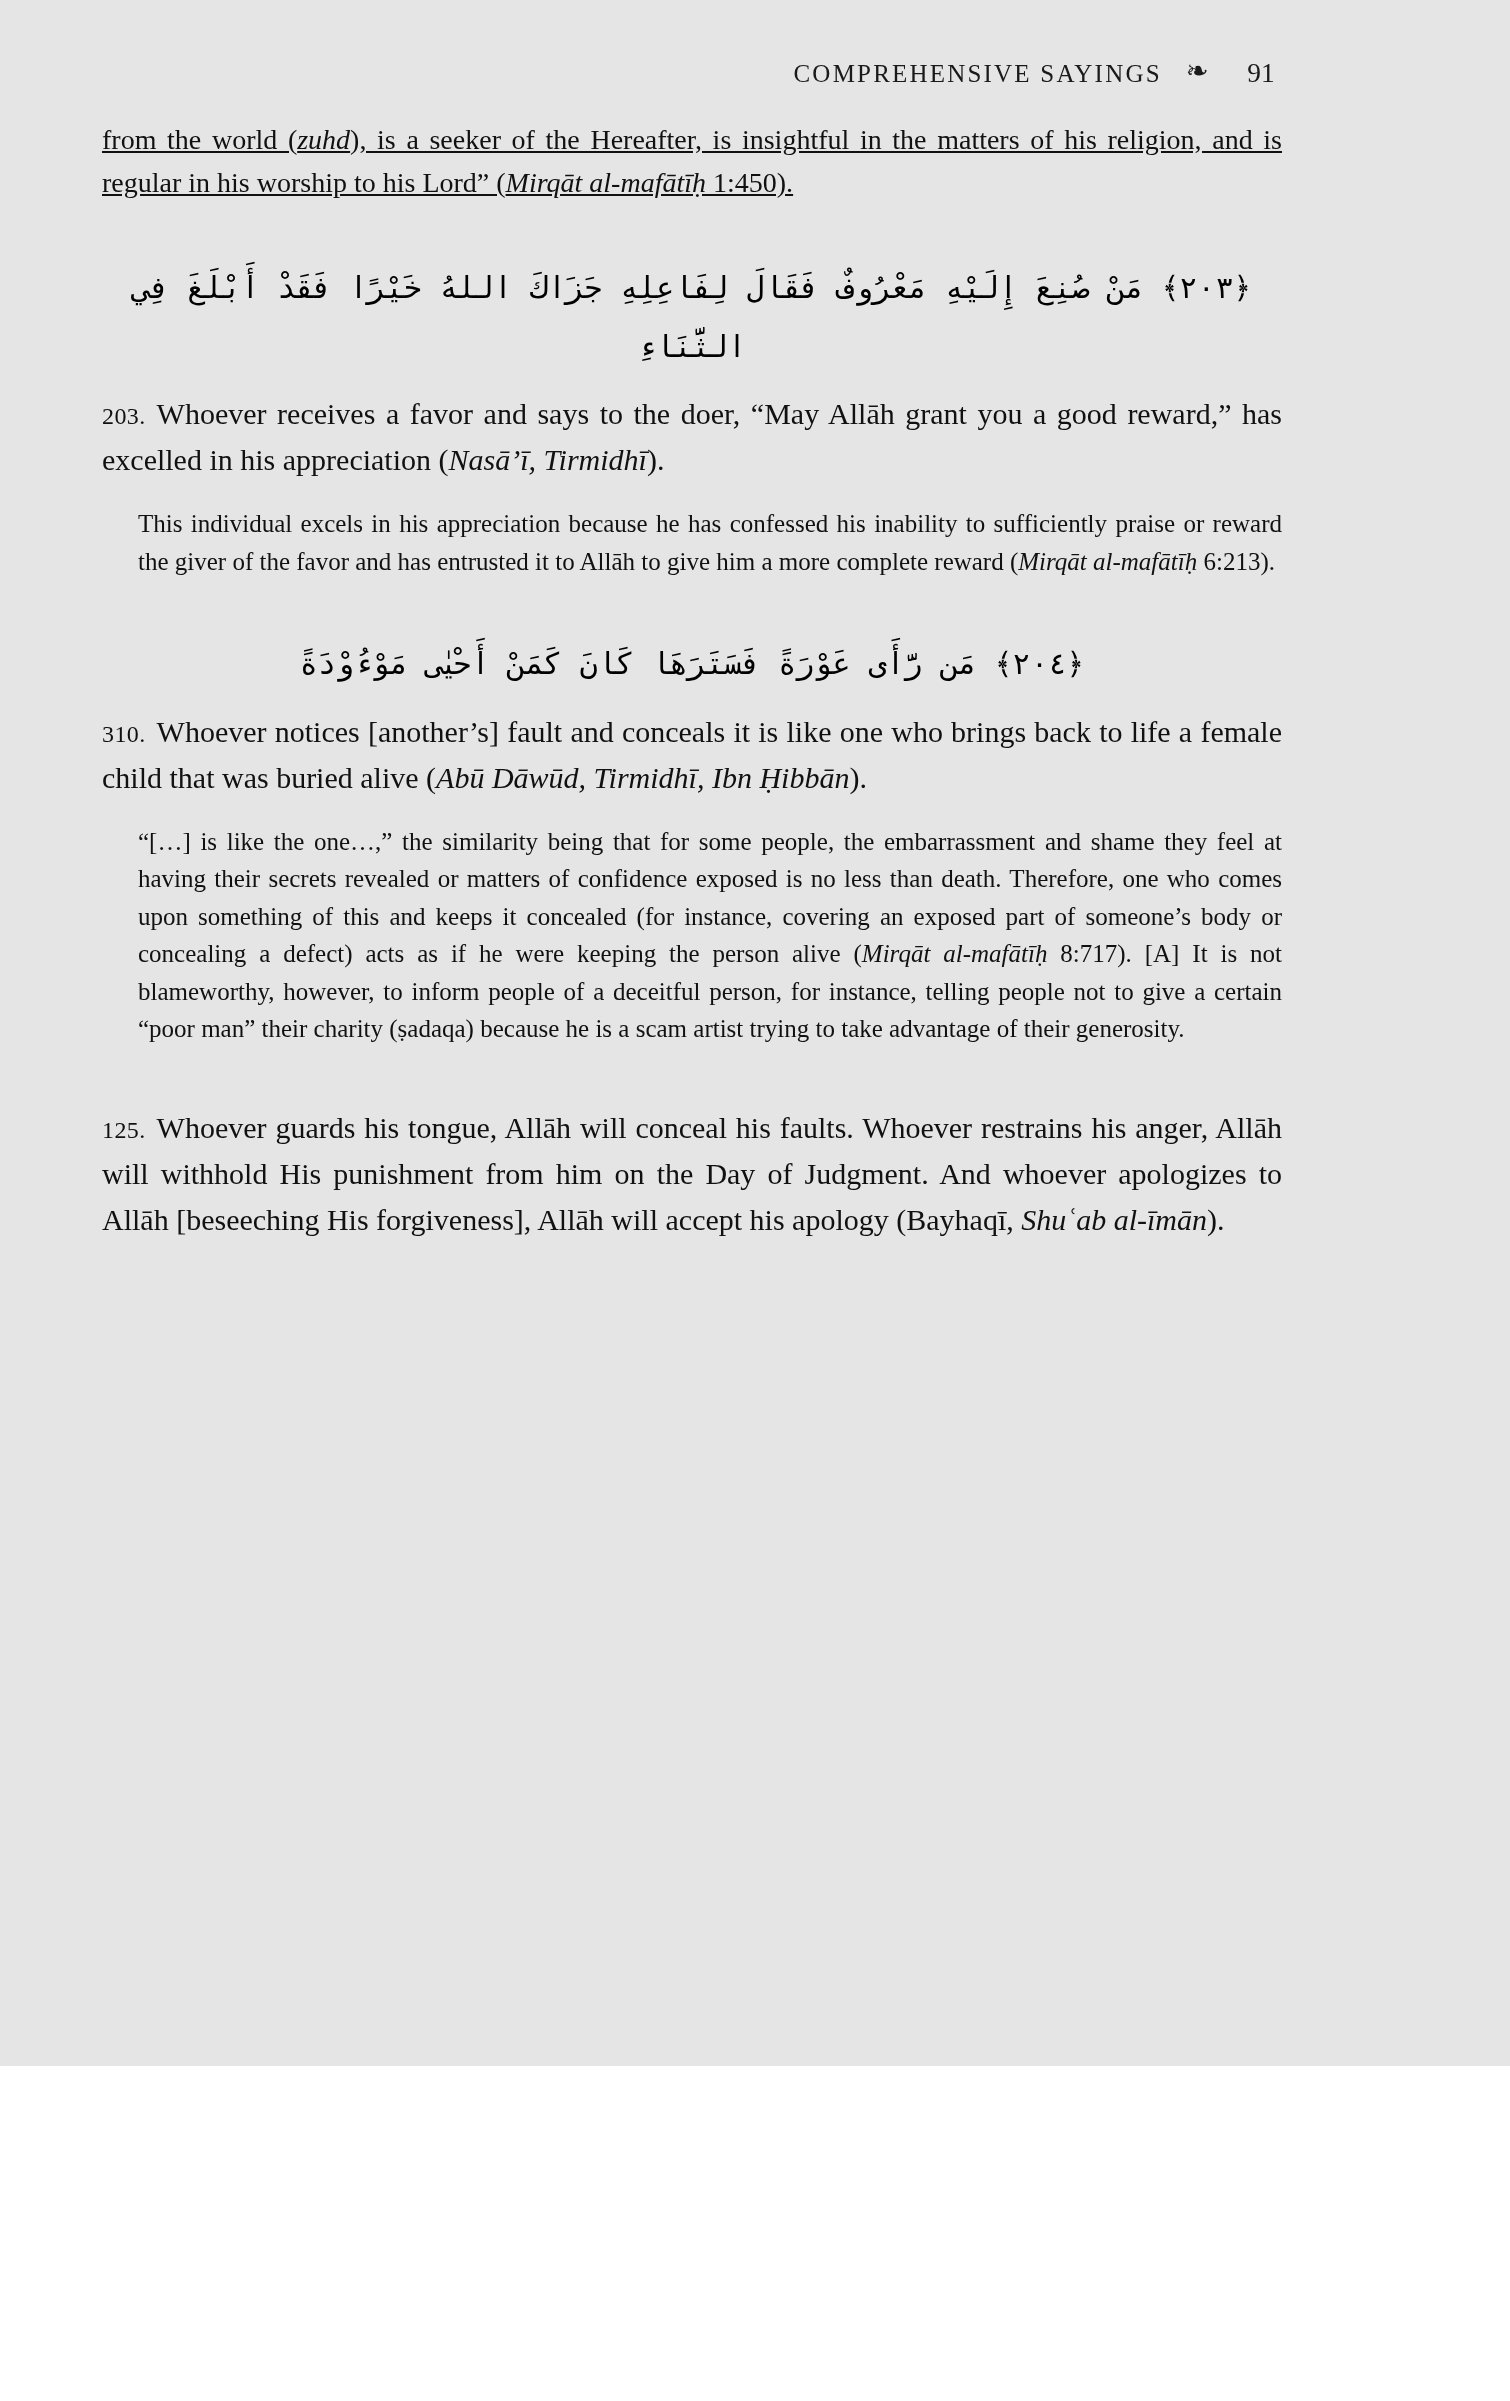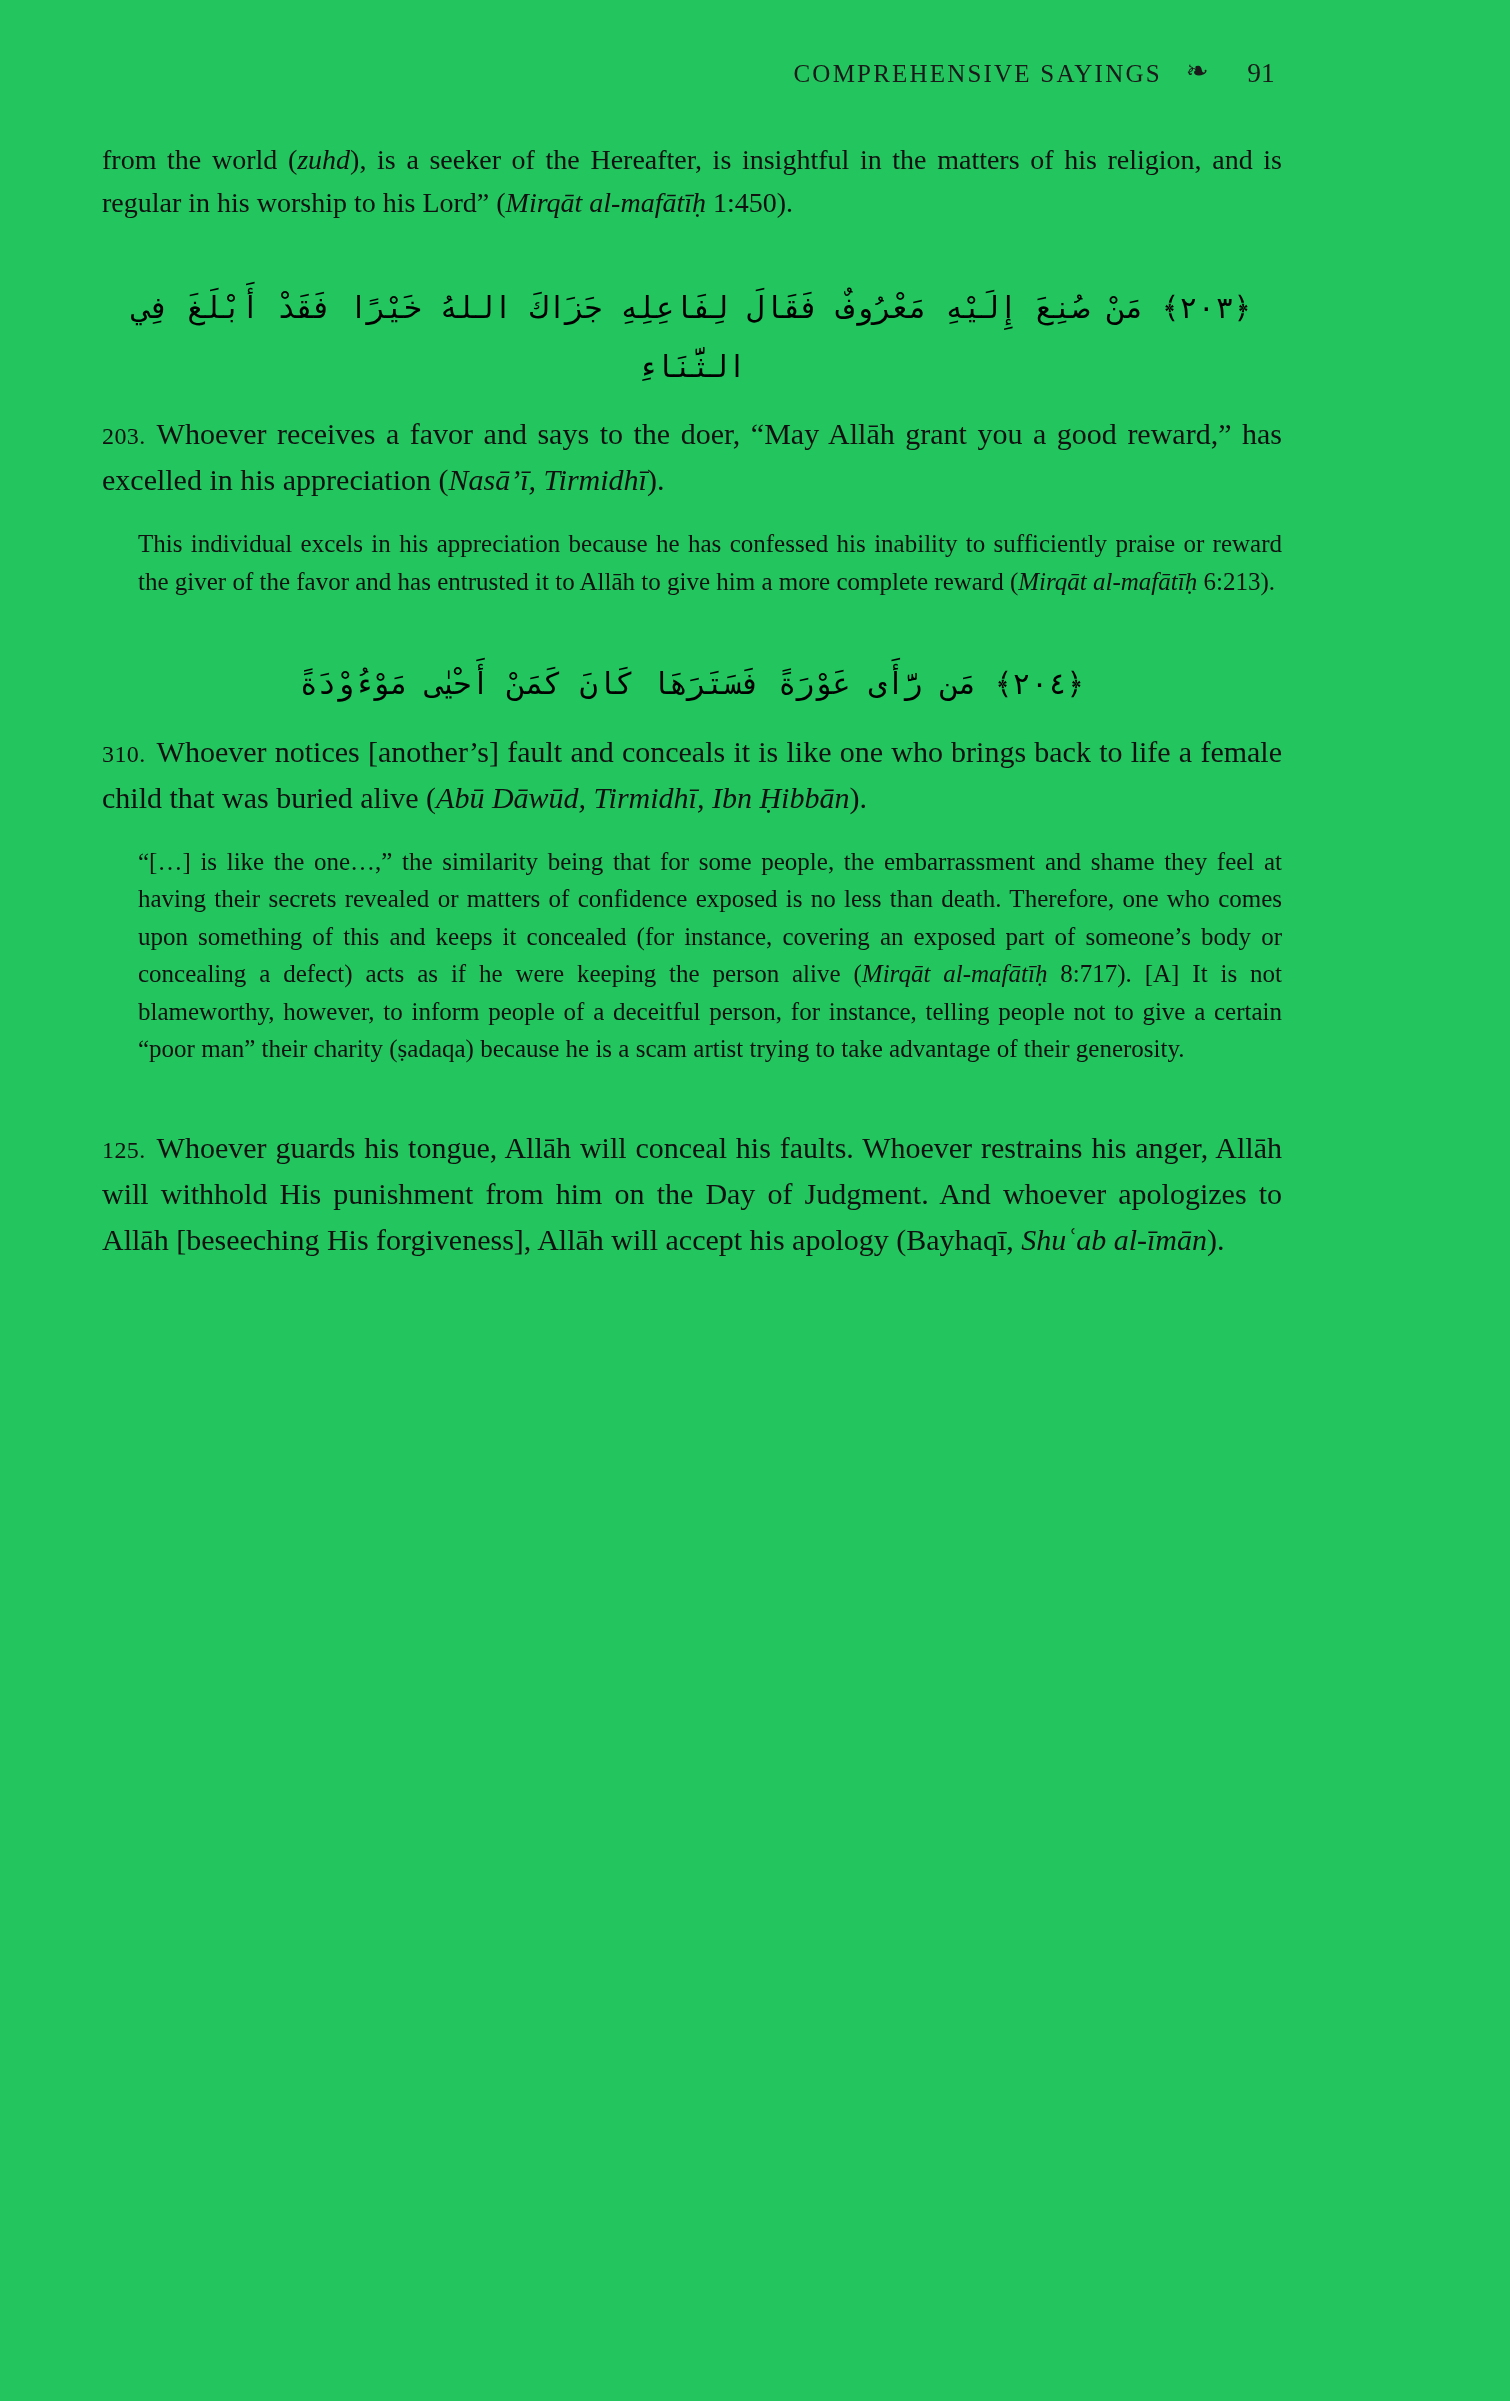--- a/index.html
+++ b/index.html
@@ -12,22 +12,22 @@
     height: 2401px;
     font-family: "Liberation Serif", serif;
     color: #111111;
     position: relative;
     overflow: hidden;
   }
   .page {
     position: absolute;
     top: 0; left: 0;
     width: 1511px;
-    height: 2401px;
-    background: #22c55e;
+    height: 2066px;
+    background: #e5e5e5;
   }
   .content {
     position: absolute;
     left: 102px;
     top: 48px;
     width: 1180px;
   }
 
   
   .running-head {
@@ -54,21 +54,22 @@
   }
   .running-head .folio {
     font-size: 27.4px;
     color: #1a1a1a;
     min-width: 42px;
     text-align: right;
   }
 
   
   .body-block {
-    margin-top: 40px;
+    margin-top: 20px;
+    text-decoration: underline;
   }
   .para {
     font-size: 28px;
     line-height: 1.52;
     text-align: justify;
     text-justify: inter-word;
     color: #111111;
     margin: 0;
   }
   .para.small {

